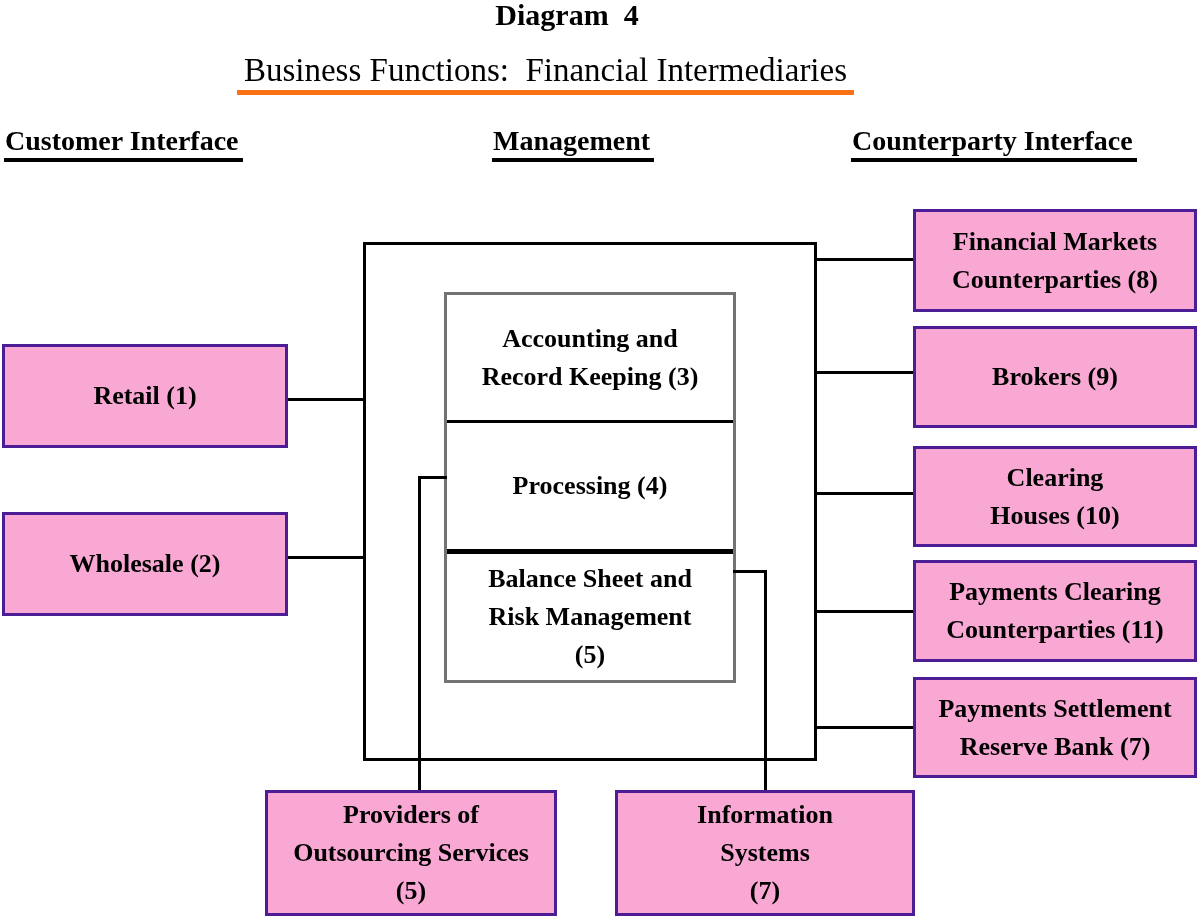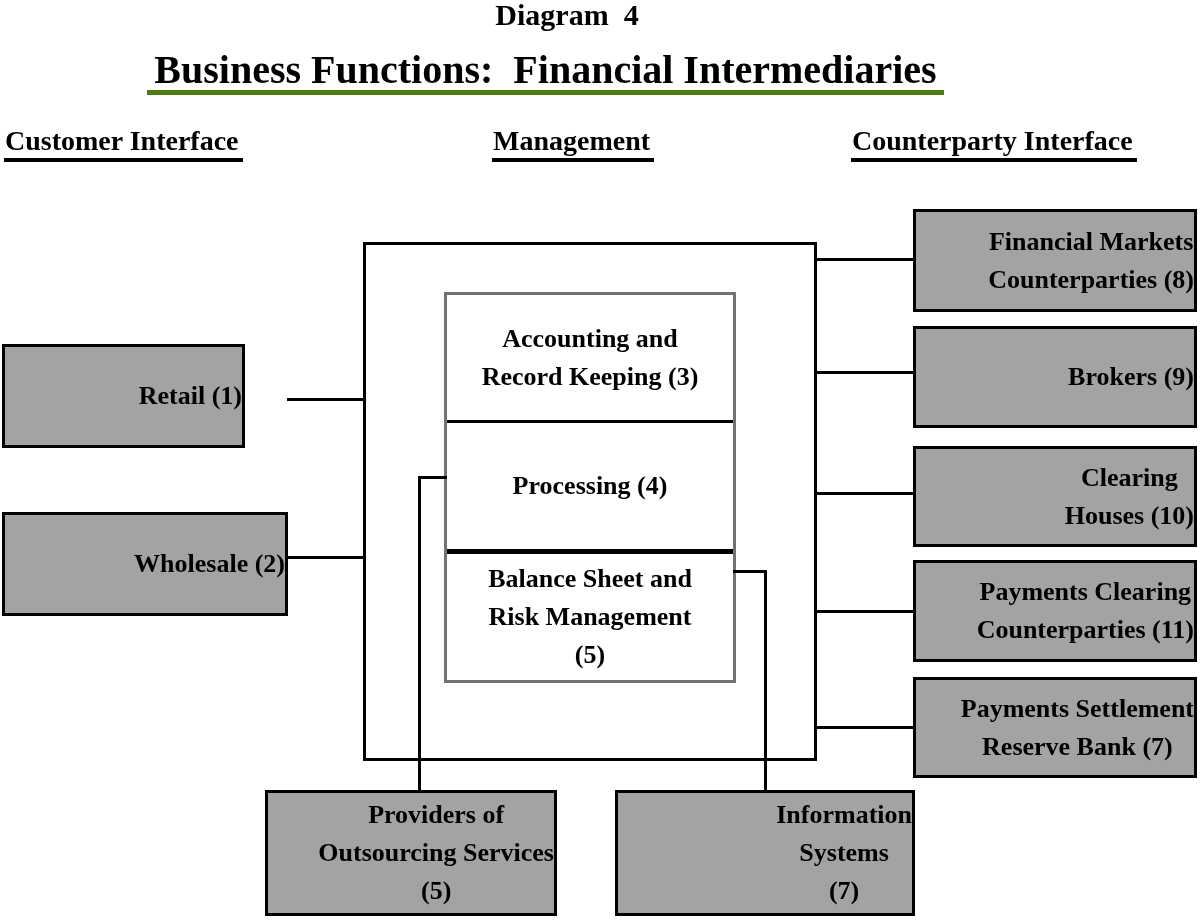--- a/index.html
+++ b/index.html
@@ -22,48 +22,48 @@
     white-space: pre;
   }
   .title-wrap {
     position: absolute;
     top: 52px; left: 0;
     width: 1091px;
     text-align: center;
   }
   .title-text {
     display: inline-block;
-    font-size: 40px;
-    font-weight: bold;
+    font-size: 33px;
+    font-weight: normal;
     line-height: 36px;
     white-space: pre;
-    border-bottom: 5px solid #4d7c0f;
+    border-bottom: 5px solid #f97316;
     padding: 0 7px 2px 7px;
   }
   .hdr {
     position: absolute;
     top: 126px;
     font-size: 28px;
     font-weight: bold;
     line-height: 30px;
     white-space: pre;
     border-bottom: 4px solid #000;
     padding: 0 4px 2px 1px;
   }
   .hdr-customer { left: 4px; }
   .hdr-management { left: 492px; }
   .hdr-counterparty { left: 851px; }
   .box {
     position: absolute;
     box-sizing: border-box;
-    border: 3px solid #000000;
-    background: #a3a3a3;
+    border: 3px solid #4c1d95;
+    background: #f9a8d4;
     display: flex;
     align-items: center;
-    justify-content: flex-end;
+    justify-content: center;
     text-align: center;
     z-index: 3;
   }
   .group {
     position: absolute;
     box-sizing: border-box;
     border: 3px solid #000;
     background: #ffffff;
     z-index: 1;
   }
@@ -84,21 +84,21 @@
     z-index: 3;
   }
   .cell {
     display: flex;
     align-items: center;
     justify-content: center;
     text-align: center;
   }
   .divider { background: #000; width: 100%; flex: none; }
   
-  .n-retail   { left: 2px;   top: 344px; width: 243px; height: 104px; }
+  .n-retail   { left: 2px;   top: 344px; width: 286px; height: 104px; }
   .n-whole    { left: 2px;   top: 512px; width: 286px; height: 104px; }
   .n-group    { left: 363px; top: 242px; width: 454px; height: 519px; }
   .n-stack    { left: 444px; top: 292px; width: 292px; height: 391px; }
   .c-acct     { height: 125px; }
   .c-proc     { height: 126px; }
   .c-bal      { flex: 1; }
   .d-1        { height: 3px; }
   .d-2        { height: 5px; }
   .n-finmkt   { left: 913px; top: 209px; width: 284px; height: 103px; }
   .n-brokers  { left: 913px; top: 326px; width: 284px; height: 102px; }

